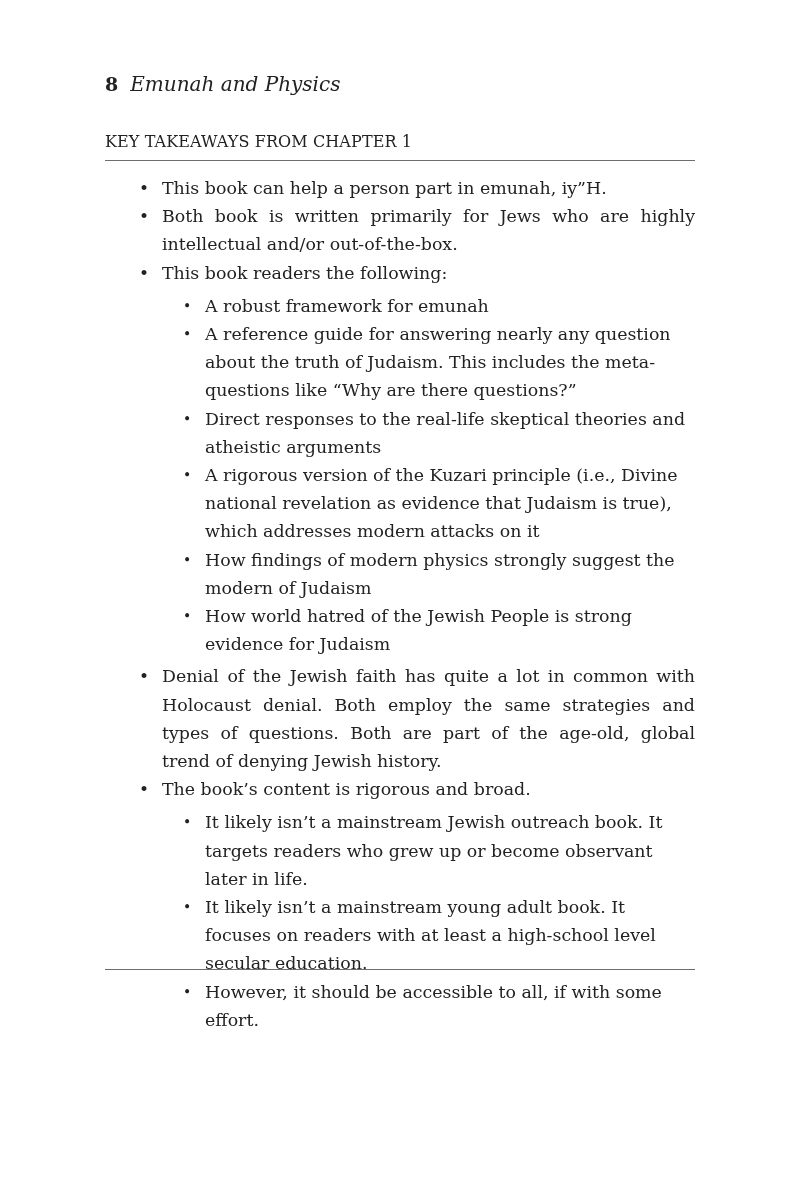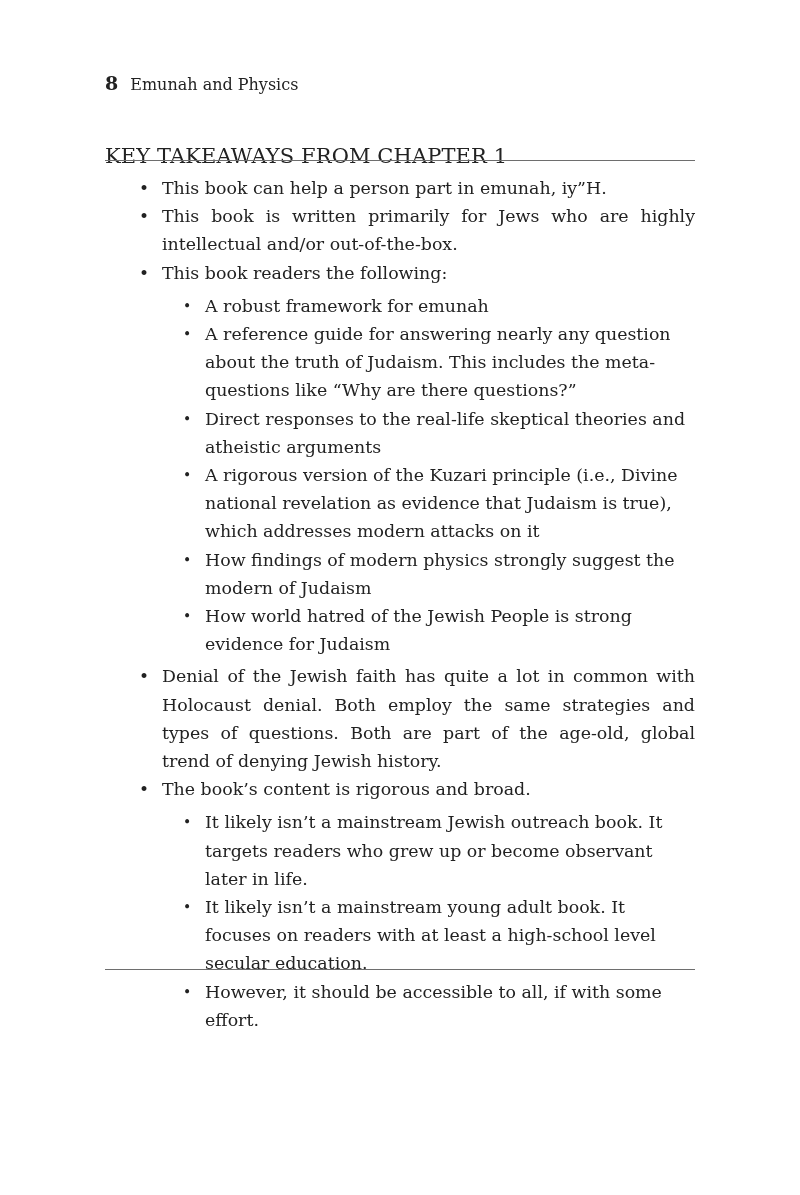--- a/index.html
+++ b/index.html
@@ -1,21 +1,21 @@
 <!DOCTYPE html>
 <html><head>
 <meta charset="utf-8">
 <style>
   html, body { margin: 0; padding: 0; background: #ffffff; }
   body { width: 800px; height: 1195px; position: relative; overflow: hidden;
          font-family: "DejaVu Serif", "Liberation Serif", serif; color: #222222; }
   .running-head { position: absolute; left: 105px; top: 72px; font-size: 17px; white-space: nowrap; }
   .running-head .page-num { font-weight: bold; font-size: 19px; margin-right: 12px; }
-  .running-head .book-title { font-size: 16px; }
-  .section-title { position: absolute; left: 105px; top: 132px; font-size: 21px; letter-spacing: 0.1px; white-space: nowrap; margin-top: 12px; }
+  .running-head .book-title { font-style: italic; font-size: 20px; }
+  .section-title { position: absolute; left: 105px; top: 132px; font-size: 16px; letter-spacing: 0.1px; white-space: nowrap; }
   .rule { position: absolute; left: 105px; width: 590px; height: 0; border-top: 1.5px solid #6e6e6e; }
   .rule.top { top: 160px; }
   .rule.bottom { top: 969px; }
   .content { position: absolute; left: 105px; top: 174px; width: 590px; font-size: 17.4px; line-height: 28.2px; }
   ul { list-style: none; margin: 0; padding: 0; }
   .lvl1 > li { position: relative; padding-left: 57px; text-align: justify; }
   .lvl1 > li > .bullet { position: absolute; left: 34px; top: 0; font-size: 17px; }
   .lvl2 { margin: 5px 0 4px 0; }
   .lvl2 > li { position: relative; margin-left: 43px; padding-left: 57px; margin-left: 0; text-align: left; }
   .lvl2 > li { padding-left: 100px; margin-left: -57px; }
@@ -33,21 +33,21 @@
 <div class="rule top"></div>
 
 <div class="content">
   <ul class="lvl1">
     <li>
       <span class="bullet">•</span>
       <span>This book can help a person part in </span><span class="em">emunah</span><span>, </span><span class="em">iy”H</span><span>.</span>
     </li>
     <li>
       <span class="bullet">•</span>
-      <span>This book is written primarily for Jews who are highly intellectual and/or out-of-the-box.</span>
+      <span>Both book is written primarily for Jews who are highly intellectual and/or out-of-the-box.</span>
     </li>
     <li>
       <span class="bullet">•</span>
       <span>This book readers the following:</span>
       <ul class="lvl2">
         <li>
           <span class="bullet">•</span>
           <span>A robust framework for </span><span class="em">emunah</span>
         </li>
         <li>

